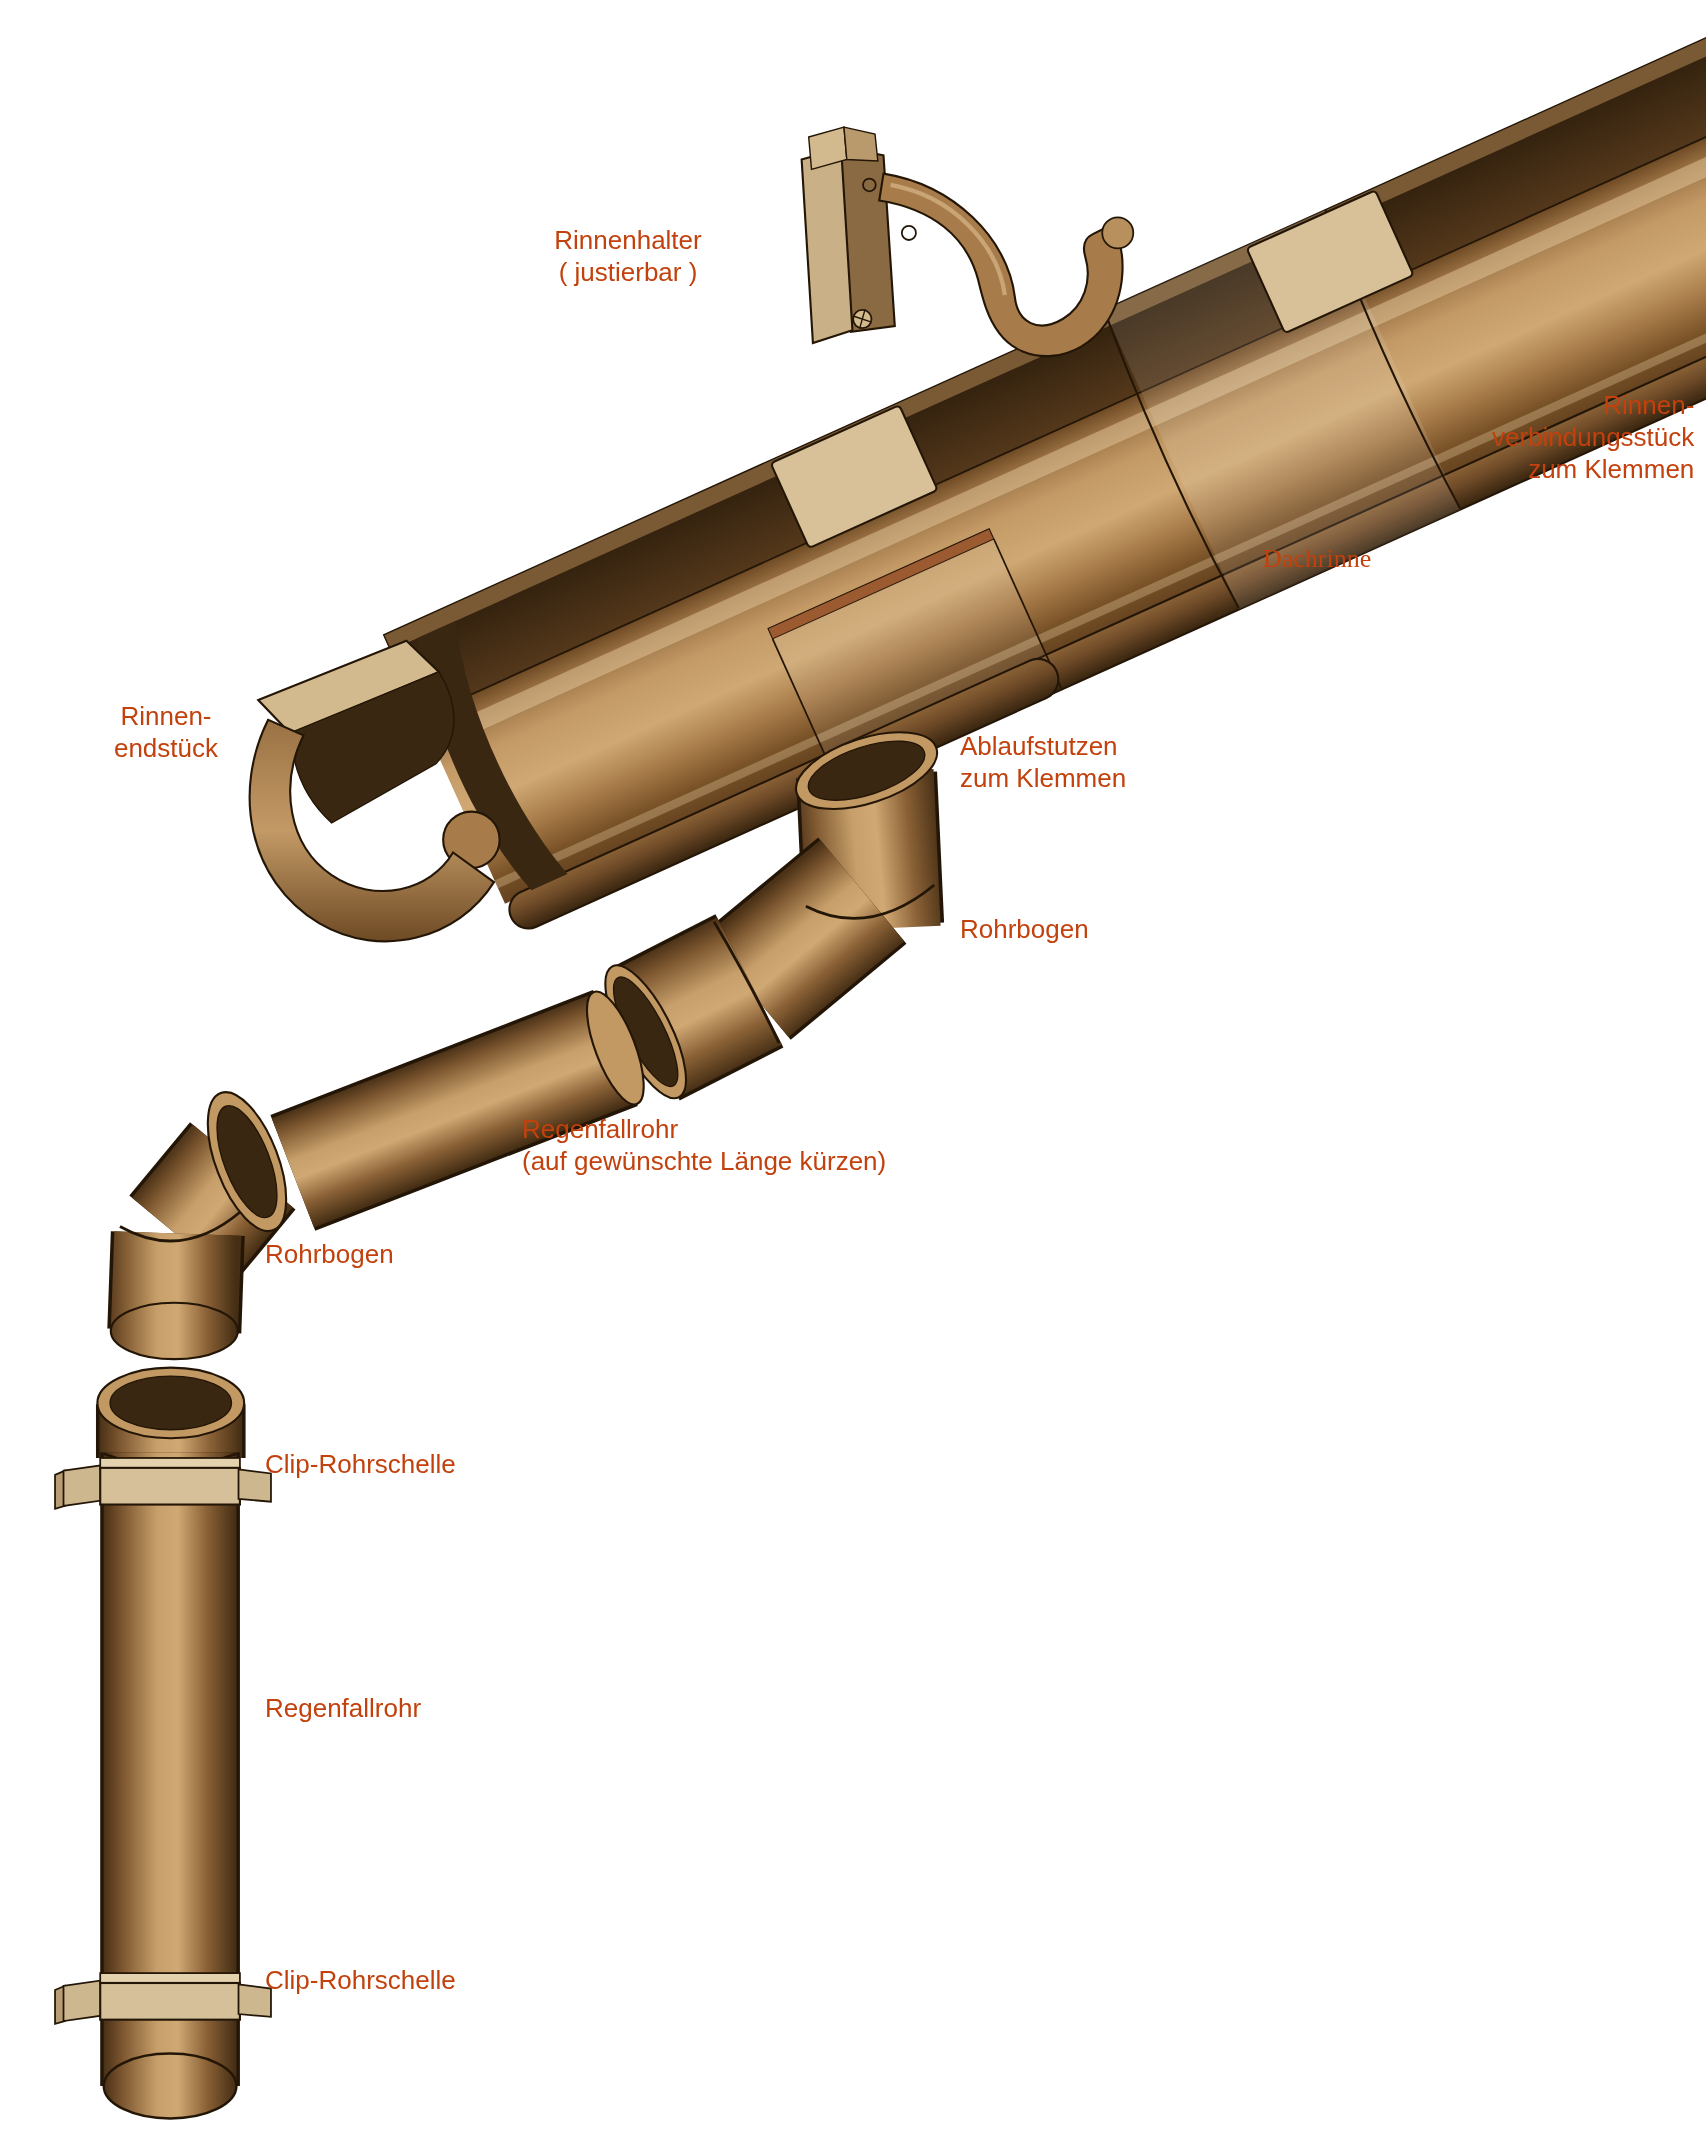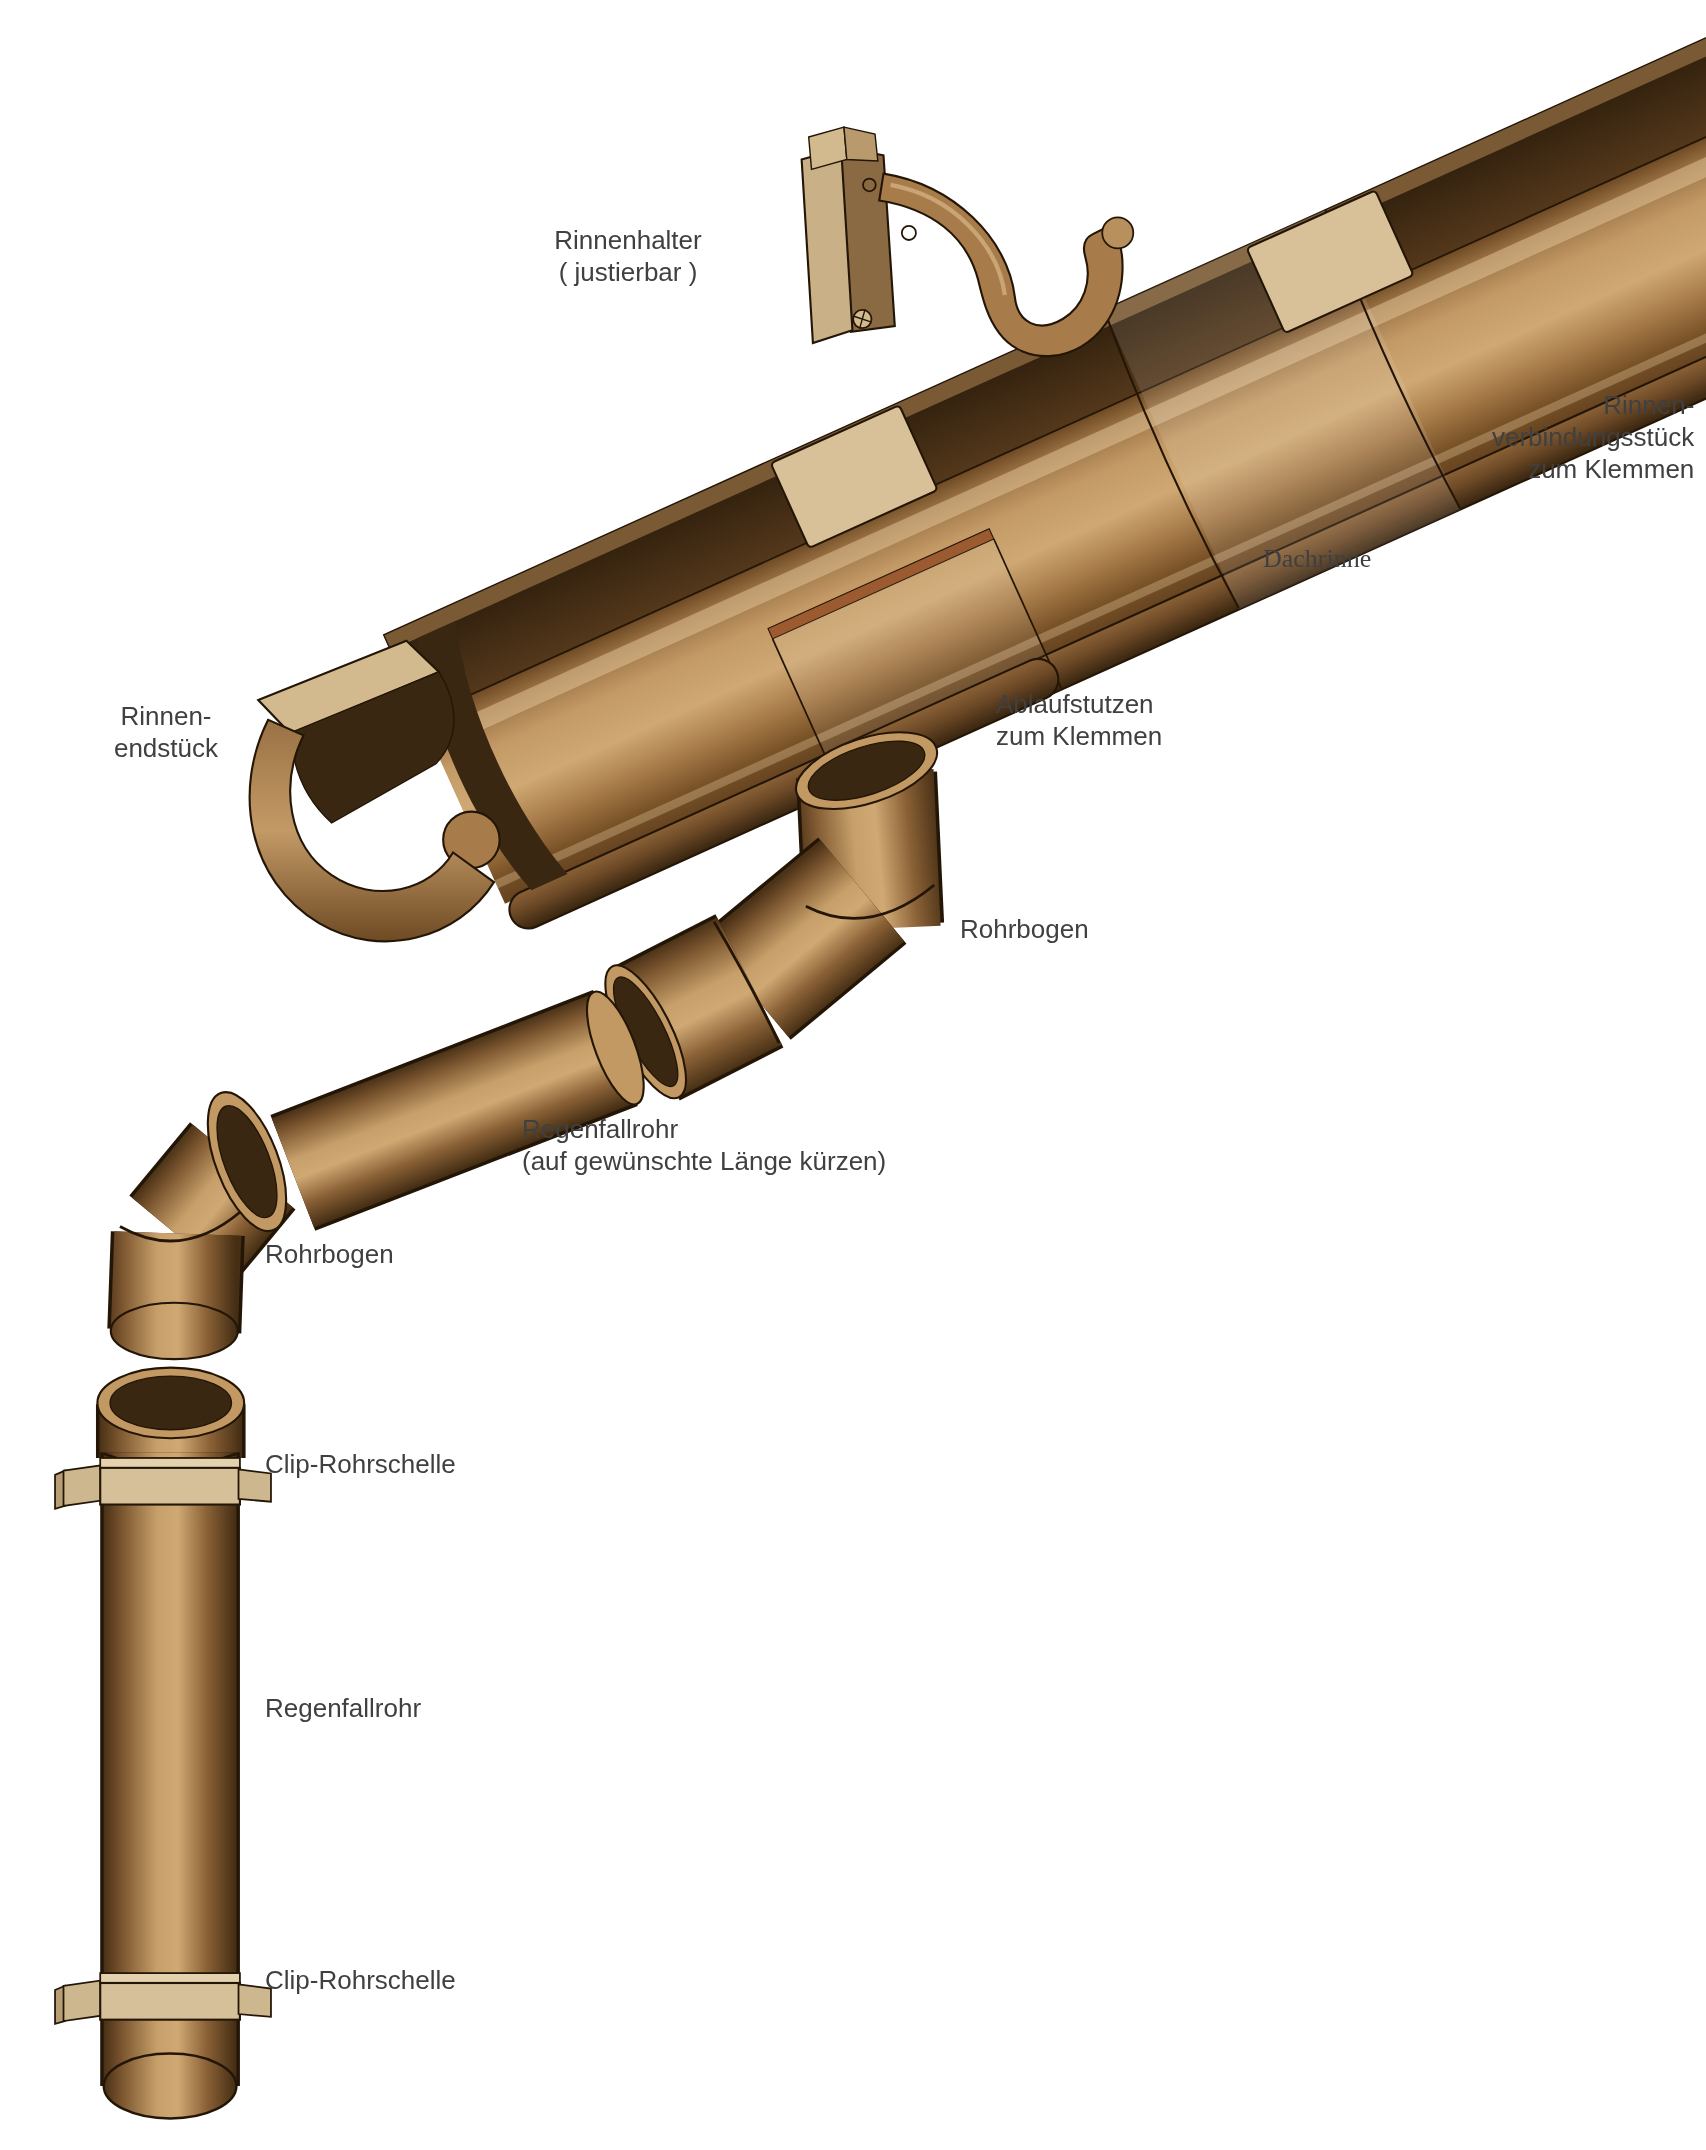--- a/index.html
+++ b/index.html
@@ -9,21 +9,21 @@
     height: 2151px;
     background: #ffffff;
     font-family: "Liberation Sans", sans-serif;
     overflow: hidden;
   }
   .canvas svg { position: absolute; left: 0; top: 0; }
   .lbl {
     position: absolute;
     font-size: 26px;
     line-height: 32px;
-    color: #404040;
+    color: #c2410c;
     white-space: pre-line;
   }
   .lbl.center { text-align: center; }
   .lbl.right  { text-align: right; }
 </style>
 </head>
 <body>
 
 <div class="canvas">
 
@@ -234,21 +234,21 @@
 
 <div class="lbl right" style="right:12.7px; top:389px;">Rinnen-
 verbindungsstück
 zum Klemmen</div>
 
 <div class="lbl" style="left:1263px; top:543px;font-family:Liberation Serif, serif;">Dachrinne</div>
 
 <div class="lbl center" style="left:78px; top:700px; width:176px;">Rinnen-
 endstück</div>
 
-<div class="lbl" style="left:960px; top:688px;margin-left:36px;">Ablaufstutzen
+<div class="lbl" style="left:960px; top:730px;">Ablaufstutzen
 zum Klemmen</div>
 
 <div class="lbl" style="left:960px; top:913px;">Rohrbogen</div>
 
 <div class="lbl" style="left:522px; top:1113px;">Regenfallrohr
 (auf gewünschte Länge kürzen)</div>
 
 <div class="lbl" style="left:265px; top:1238px;">Rohrbogen</div>
 
 <div class="lbl" style="left:265px; top:1448px;">Clip-Rohrschelle</div>

